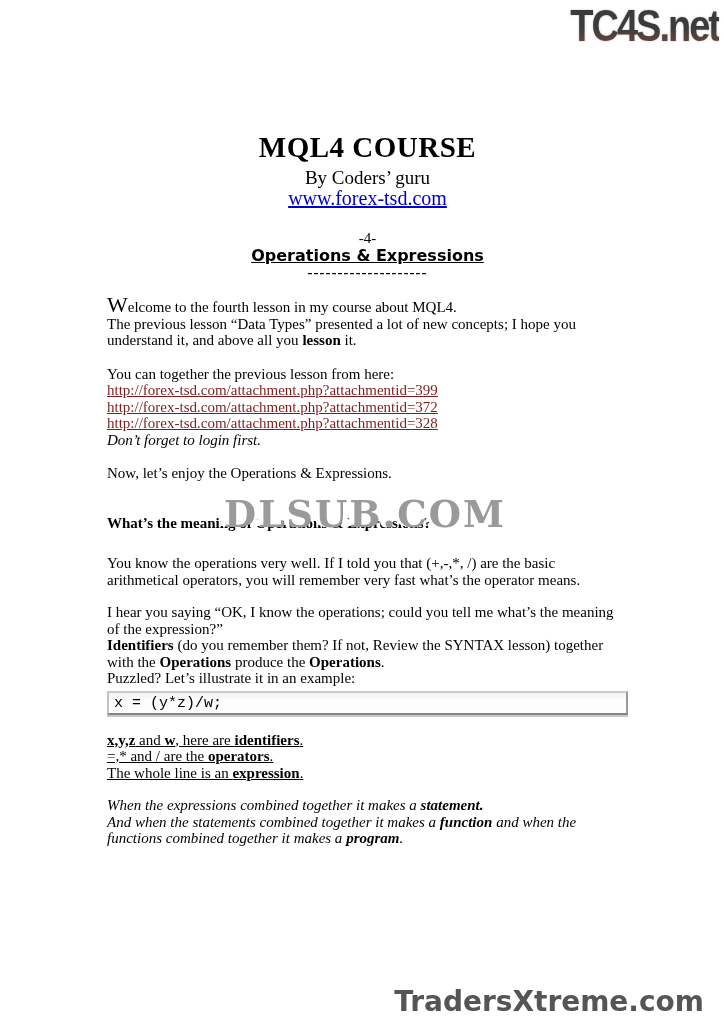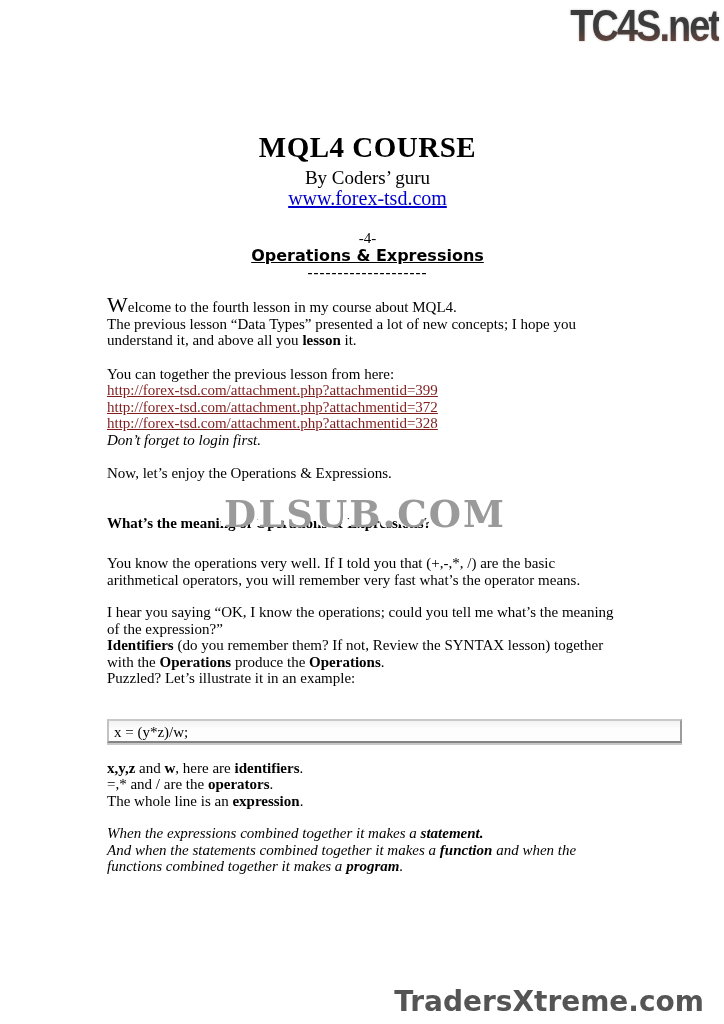--- a/index.html
+++ b/index.html
@@ -25,27 +25,27 @@
   p { font-size:15px; line-height:16.5px; }
   .intro { margin-top:18px; }
   .bigW { font-size:22px; }
   .download { margin-top:17px; }
   .download a { color:#7f1d1d; text-decoration:underline; cursor:pointer; }
   .enjoy { margin-top:17px; }
   .heading { margin-top:33px; font-weight:bold; }
   .p-know { margin-top:24px; }
   .p-hear { margin-top:16px; }
   .codebox {
-    margin-top:32px; width:575px; height:24px; padding:2px 5px;
-    font-family:Liberation Serif, serif; font-size:15px; line-height:18px;
+    margin-top:4px; width:521px; height:24px; padding:2px 5px;
+    font-family:Liberation Mono, monospace; font-size:15px; line-height:18px;
     background:linear-gradient(#f2f2f2, #fdfdfd 40%);
     border:2px solid; border-color:#c9c9c9 #9c9c9c #848484 #c2c2c2;
     box-shadow:0 2px 0 rgba(130,130,130,0.45);
   }
-  .example { margin-top:17px; }
+  .example { margin-top:17px;text-decoration:underline; }
   .closing { margin-top:16px; font-style:italic; }
   b { font-weight:bold; }
 
   
   .wm-top {
     position:absolute; top:1px; right:5px;
     font-family:"Liberation Sans", sans-serif; font-weight:bold; font-size:38px;
     letter-spacing:-2px; transform:scaleY(1.18); transform-origin:top;
     background:linear-gradient(#3b3b3b 52%, #6e463c 88%, #7a5248);
     -webkit-background-clip:text; background-clip:text; color:transparent;

